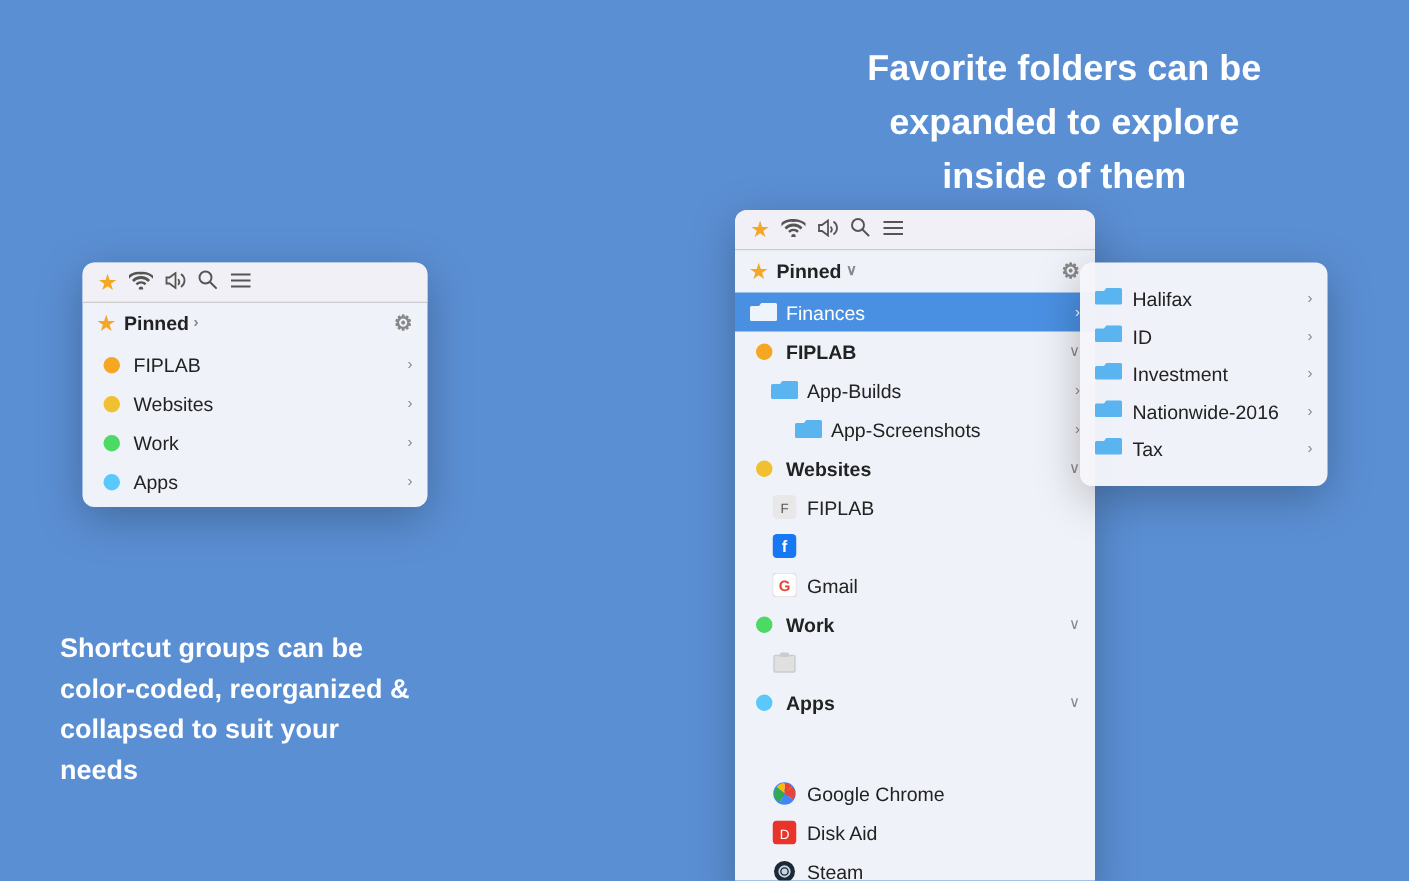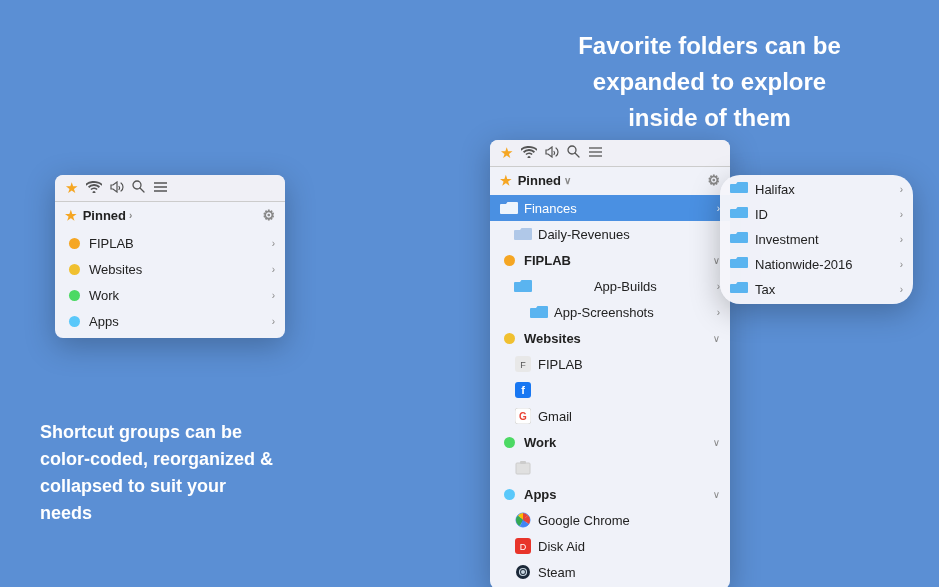--- a/index.html
+++ b/index.html
@@ -78,26 +78,26 @@
       border-radius: 8px;
       box-shadow: 0 8px 30px rgba(0,0,0,0.25);
       overflow: visible;
     }
 
     
     .sub-panel {
       position: absolute;
       top: 175px;
       left: 720px;
-      width: 193px;
+      width: 165px;
       background: rgba(245,245,250,0.97);
-      border-radius: 20px;
+      border-radius: 8px;
       box-shadow: 0 8px 30px rgba(0,0,0,0.25);
       overflow: hidden;
-      padding: 2px 0;
+      padding: 12px 0;
     }
 
     .panel-list {
       padding: 4px 0;
     }
 
     .panel-item {
       display: flex;
       align-items: center;
       padding: 4px 10px;
@@ -305,38 +305,30 @@
     <div class="panel-item highlighted">
       <span class="item-icon">
         <svg width="18" height="14" viewBox="0 0 18 14">
             <path d="M1 3h5l1.5-2H17a1 1 0 011 1v10a1 1 0 01-1 1H1a1 1 0 01-1-1V4a1 1 0 011-1z" fill="#fff" opacity="0.9"></path>
           </svg>
       </span>
       <span class="item-label">Finances</span>
       <span class="item-arrow">›</span>
     </div>
 
-    <div class="panel-item" style="padding-left:24px;">
-      <span class="item-icon">
-        <svg width="18" height="14" viewBox="0 0 18 14">
-            <path d="M1 3h5l1.5-2H17a1 1 0 011 1v10a1 1 0 01-1 1H1a1 1 0 01-1-1V4a1 1 0 011-1z" fill="#b0c8e8"></path>
-          </svg>
-      </span>
-      <span class="item-label">Daily-Revenues</span>
-    </div>
 
     <div class="panel-item">
       <span class="item-icon">
         <span class="dot" style="background:#f5a623;"></span>
       </span>
       <span class="item-label" style="font-weight:700;">FIPLAB</span>
       <span style="font-size:10px;color:#888;margin-left:3px;">∨</span>
     </div>
 
-    <div class="panel-item" style="padding-left:24px;text-align:center;">
+    <div class="panel-item" style="padding-left:24px;">
       <span class="item-icon">
         <svg width="18" height="14" viewBox="0 0 18 14">
             <path d="M1 3h5l1.5-2H17a1 1 0 011 1v10a1 1 0 01-1 1H1a1 1 0 01-1-1V4a1 1 0 011-1z" fill="#5ab4f0"></path>
           </svg>
       </span>
       <span class="item-label">App-Builds</span>
       <span class="item-arrow">›</span>
     </div>
 
     <div class="panel-item" style="padding-left:40px;">
@@ -404,21 +396,21 @@
     </div>
 
     <div class="panel-item">
       <span class="item-icon">
         <span class="dot" style="background:#5ac8fa;"></span>
       </span>
       <span class="item-label" style="font-weight:700;">Apps</span>
       <span style="font-size:10px;color:#888;margin-left:3px;">∨</span>
     </div>
 
-    <div class="panel-item" style="padding-left:24px;">
+    <div class="panel-item" style="padding-left:24px;margin-top:35px;">
       <span class="item-icon">
         <svg width="16" height="16" viewBox="0 0 16 16">
           <circle cx="8" cy="8" r="7" fill="none" stroke="#4285f4" stroke-width="1"></circle>
           <circle cx="8" cy="8" r="3" fill="#4285f4"></circle>
           <path d="M8 1 Q11 1 13 3.5 L8 8Z" fill="#ea4335"></path>
           <path d="M8 1 Q5 1 3 3.5 L8 8Z" fill="#fbbc05"></path>
           <path d="M3 3.5 Q1 5.5 1 8 Q1 12 5 14 L8 8Z" fill="#34a853"></path>
           <path d="M5 14 Q6.5 15 8 15 Q12 15 14 12 L8 8Z" fill="#4285f4"></path>
           <path d="M14 12 Q15 10 15 8 Q15 4.5 13 3.5 L8 8Z" fill="#ea4335"></path>
         </svg>

